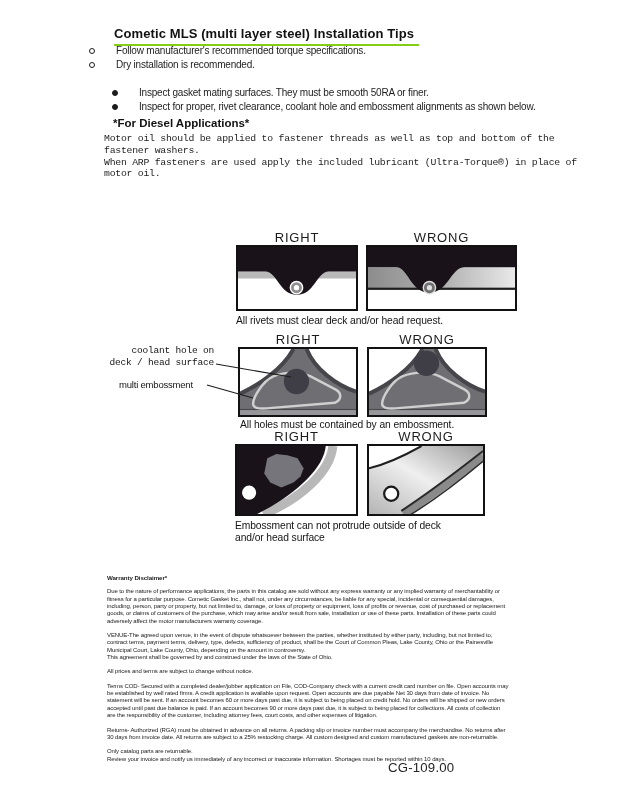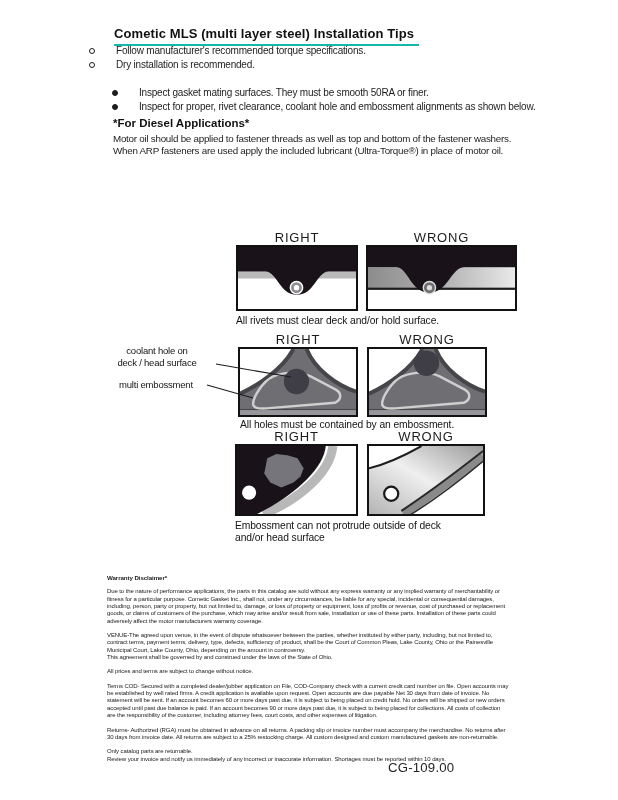--- a/index.html
+++ b/index.html
@@ -2,21 +2,21 @@
 <html><head>
 <meta charset="utf-8">
 <style>
   html,body{margin:0;padding:0;background:#ffffff;}
   .page{position:relative;width:618px;height:800px;background:#ffffff;overflow:hidden;
         font-family:"Liberation Sans","DejaVu Sans",sans-serif;color:#1d1d1d;}
   .abs{position:absolute;}
   .pre{white-space:pre-line;}
 
   .title{left:114px;top:26px;font-size:13px;font-weight:700;letter-spacing:.1px;
-         display:inline-block;border-bottom:2px solid #14b8a6;padding:0 5px 3px 0;color:#111;}
+         display:inline-block;border-bottom:2px solid #84cc16;padding:0 5px 3px 0;color:#111;}
 
   .brow{display:flex;font-size:10px;line-height:12px;letter-spacing:-.2px;gap:16px;}
   .dot{flex:none;width:4px;height:4px;border:1px solid #1d1d1d;border-radius:50%;margin:3px 5px 0 0;background:#fff;}
   .dot.fill{background:#1d1d1d;}
 
   .h2{font-size:11.5px;font-weight:700;color:#111;}
   .para{font-size:9.8px;line-height:11.8px;letter-spacing:-.25px;width:480px;}
 
   .figlabel{font-size:13px;letter-spacing:.8px;text-align:center;color:#1b1b1b;}
   .fcap{font-size:10.3px;letter-spacing:-.1px;color:#141414;line-height:11.5px;}
@@ -49,21 +49,21 @@
   <div class="abs brow" style="left:112px;top:87px;justify-content:space-between;">
     <span class="dot fill"></span>
     <span>Inspect gasket mating surfaces.  They must be smooth 50RA or finer.</span>
   </div>
   <div class="abs brow" style="left:112px;top:101px;">
     <span class="dot fill"></span>
     <span>Inspect for proper, rivet clearance, coolant hole and embossment alignments as shown below.</span>
   </div>
 
   <div class="abs h2" style="left:113px;top:117px;">*For Diesel Applications*</div>
-  <div class="abs para pre" style="left:113px;top:133px;">Motor oil should be applied to fastener threads as well as top and bottom of the fastener washers.
+  <div class="abs para pre" style="left:104px;top:133px;font-family:Liberation Mono, monospace;">Motor oil should be applied to fastener threads as well as top and bottom of the fastener washers.
 When ARP fasteners are used apply the included lubricant (Ultra-Torque®) in place of motor oil.</div>
 
   <div class="abs figlabel" style="left:236px;top:230px;width:122px;">RIGHT</div>
   <div class="abs figlabel" style="left:366px;top:230px;width:151px;">WRONG</div>
 
   <div class="abs fbox" style="left:236px;top:245px;width:122px;height:66px;">
     <svg viewBox="0 0 117 61" preserveAspectRatio="none">
       <rect width="117" height="61" fill="#ffffff"></rect>
       <rect x="0" y="24" width="117" height="7" fill="#b9b9b9"></rect>
       <path d="M0 0 H117 V24 H90 C78 24 76 47 58.5 47 C41 47 39 24 27 24 H0 Z" fill="#191219"></path>
@@ -81,26 +81,26 @@
         </linearGradient>
       </defs>
       <rect width="146" height="61" fill="#ffffff"></rect>
       <rect x="0" y="20" width="146" height="21" fill="url(#gDeck)"></rect>
       <rect x="0" y="40" width="146" height="2.2" fill="#1e1e1e"></rect>
       <path d="M0 0 H146 V20 H96 C82 20 80 45 61 45 C42 45 40 20 28 20 H0 Z" fill="#191219"></path>
       <circle cx="61" cy="40" r="6.8" fill="#dedede"></circle>
       <circle cx="61" cy="40" r="4" fill="none" stroke="#6f6f6f" stroke-width="2.8"></circle>
     </svg>
   </div>
-  <div class="abs fcap" style="left:236px;top:315px;">All rivets must clear deck and/or hold surface.</div>
+  <div class="abs fcap" style="left:236px;top:315px;">All rivets must clear deck and/or head request.</div>
 
   <div class="abs figlabel" style="left:238px;top:332px;width:120px;">RIGHT</div>
   <div class="abs figlabel" style="left:367px;top:332px;width:120px;">WRONG</div>
 
-  <div class="abs anno pre" style="left:100px;top:345px;width:114px;text-align:center;">coolant hole on
+  <div class="abs anno pre" style="left:100px;top:345px;width:114px;text-align:right;font-family:Liberation Mono, monospace;">coolant hole on
 deck / head surface</div>
   <div class="abs anno" style="left:119px;top:379px;">multi embossment</div>
 
   <div class="abs fbox" style="left:238px;top:347px;width:120px;height:70px;">
     <svg viewBox="0 0 115 65" preserveAspectRatio="none">
       <rect width="115" height="65" fill="#6f6e73"></rect>
       <path d="M53 0 C42 20 18 36 0 44 L0 0 Z" fill="#ffffff"></path>
       <path d="M53 0 C42 20 18 36 0 44" fill="none" stroke="#46454a" stroke-width="4"></path>
       <path d="M66 0 C74 20 96 36 115 42 L115 0 Z" fill="#ffffff"></path>
       <path d="M66 0 C74 20 96 36 115 42" fill="none" stroke="#46454a" stroke-width="4"></path>

